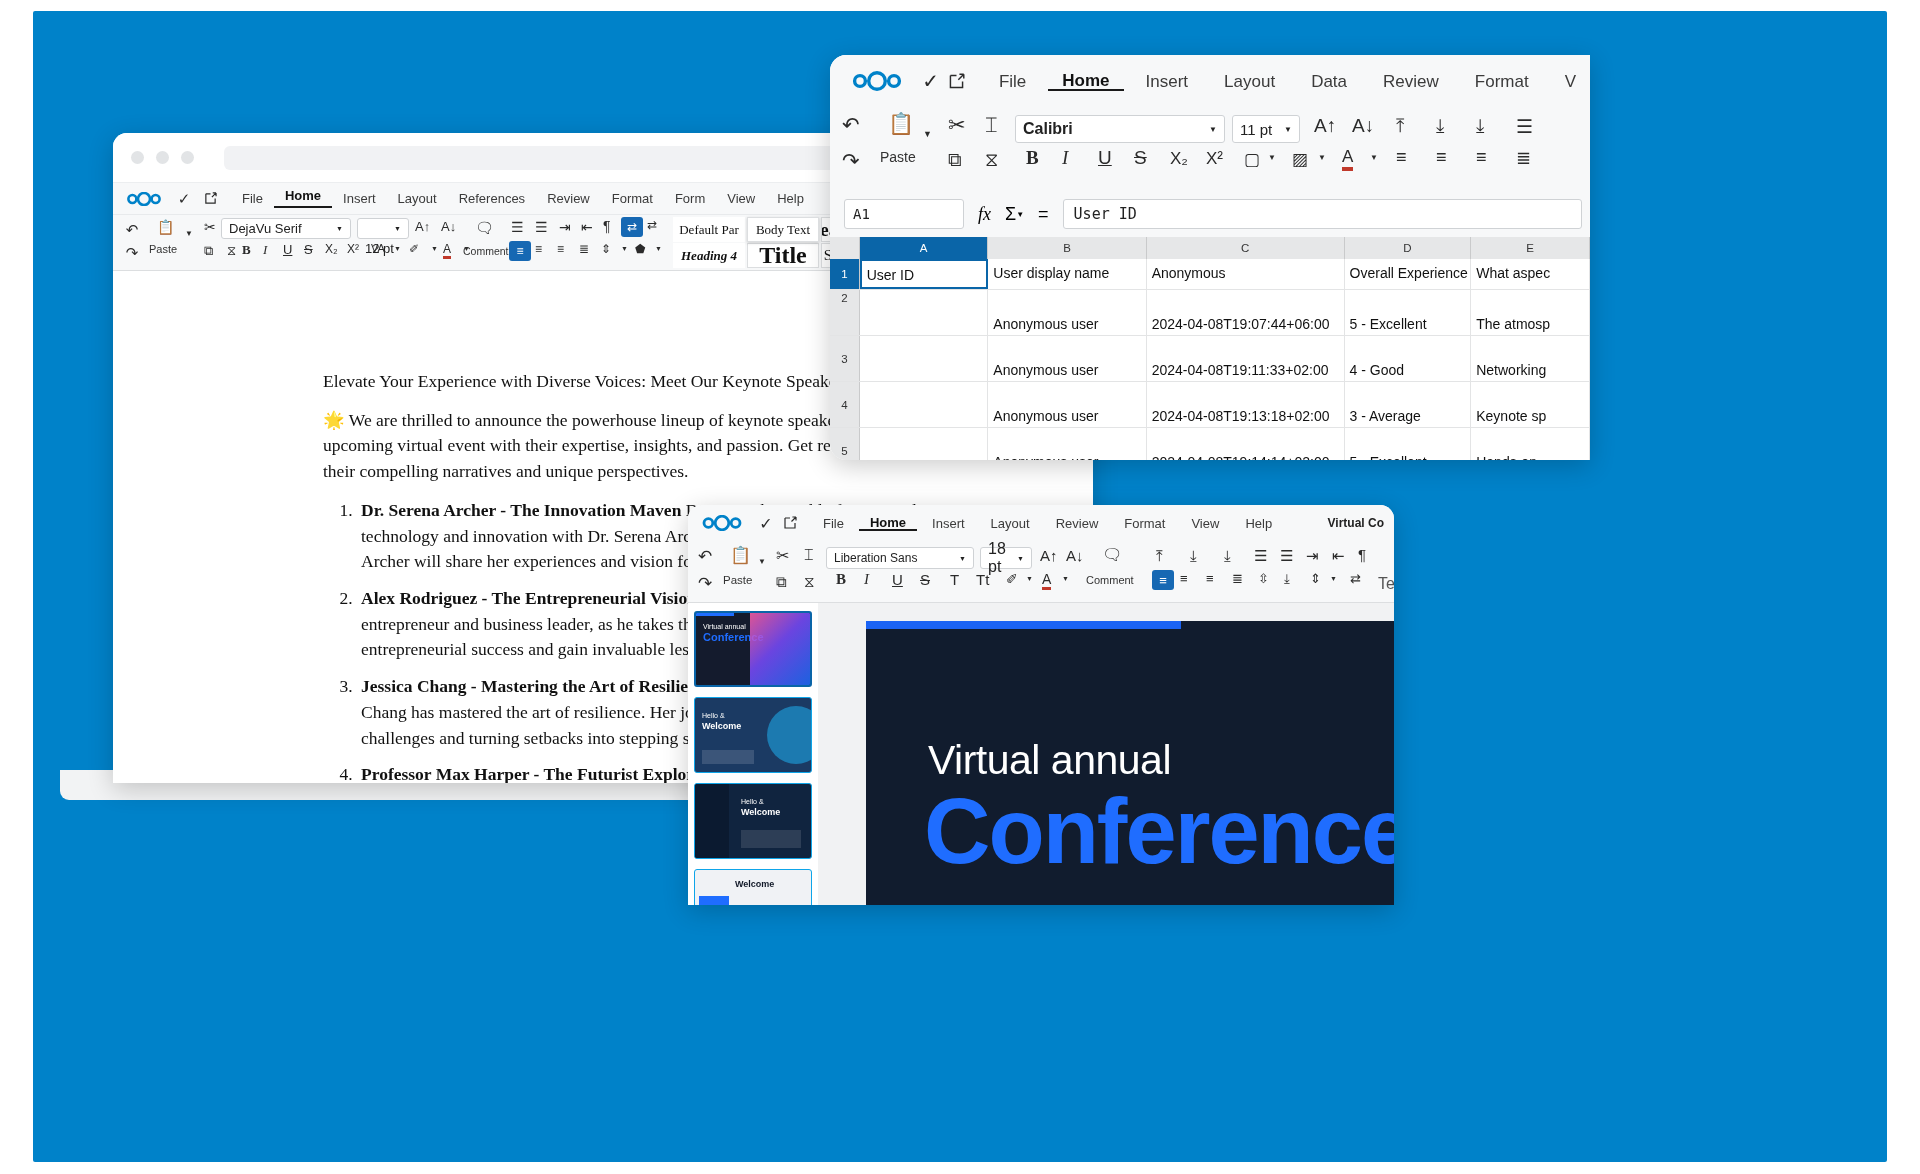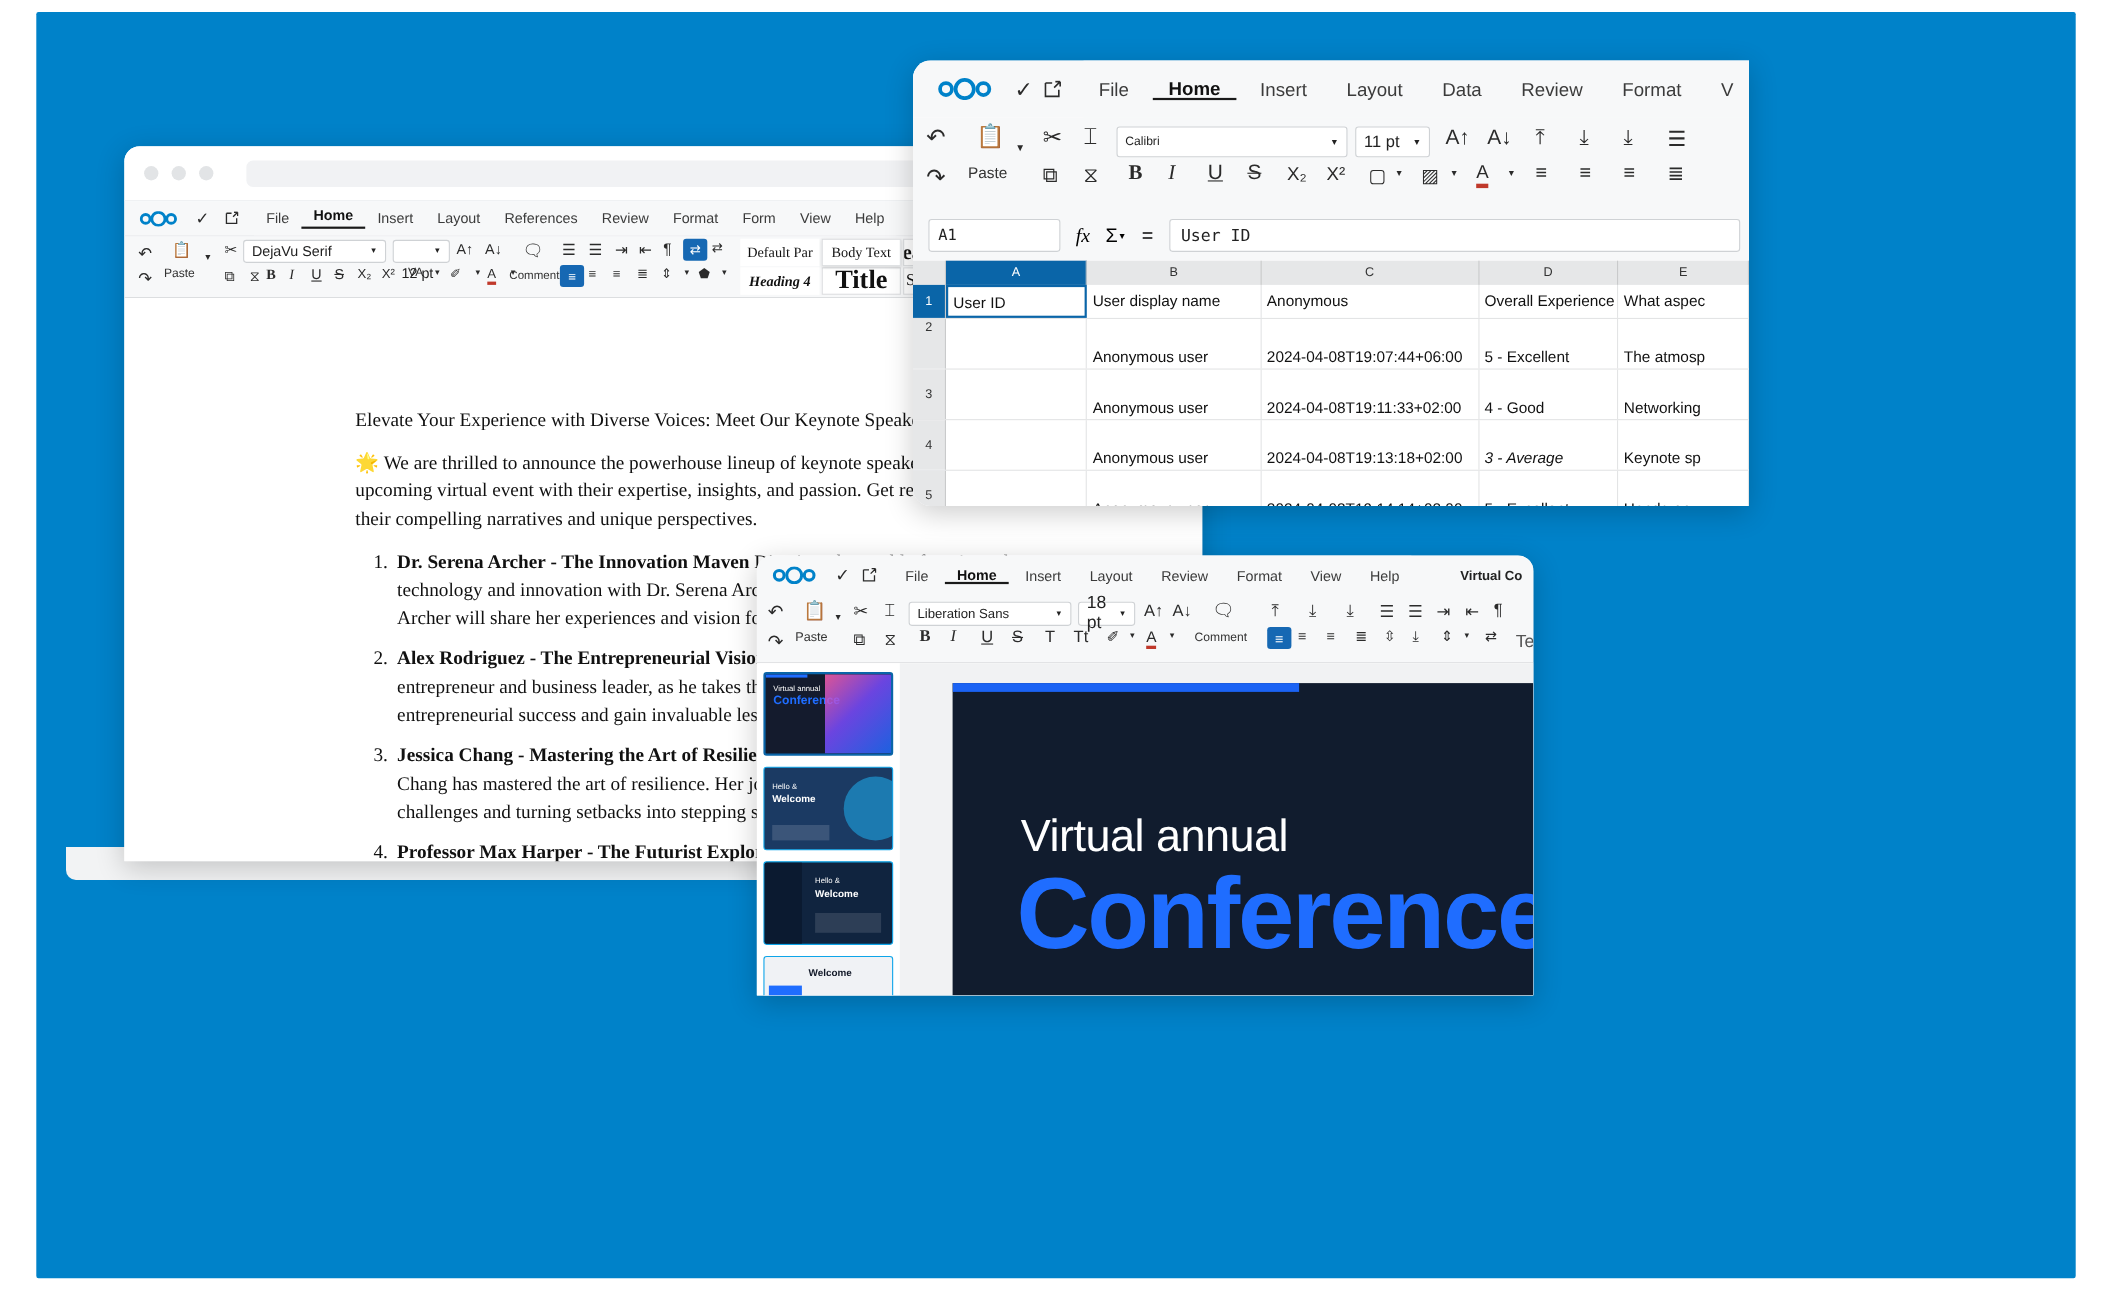--- a/index.html
+++ b/index.html
@@ -289,21 +289,21 @@
       <span class="tbtn" style="position:absolute;left:12px;top:6px;font-size:21px;">↶</span>
       <span class="tbtn" style="position:absolute;left:12px;top:42px;font-size:21px;">↷</span>
       <span class="tbtn" style="position:absolute;left:58px;top:5px;font-size:21px;">📋</span>
       <span style="position:absolute;left:50px;top:42px;font-size:14px;color:#333;">Paste</span>
       <span class="tbtn" style="position:absolute;left:93px;top:22px;font-size:9px;">▼</span>
       <span class="tbtn" style="position:absolute;left:118px;top:6px;font-size:21px;">✂</span>
       <span class="tbtn" style="position:absolute;left:155px;top:6px;font-size:21px;">⌶</span>
       <span class="tbtn" style="position:absolute;left:118px;top:42px;font-size:19px;">⧉</span>
       <span class="tbtn" style="position:absolute;left:155px;top:42px;font-size:19px;">⧖</span>
       <div class="fontbox" style="position:absolute;left:185px;top:8px;width:210px;height:28px;">
-        <span style="flex:1;font-size:11px;">Calibri</span>
+        <span style="flex:1;font-size:16px;font-weight:bold;">Calibri</span>
         <span style="font-size:8px;">▼</span>
       </div>
       <div class="fontbox" style="position:absolute;left:402px;top:8px;width:68px;height:28px;">
         <span style="flex:1;font-size:15px;">11 pt</span>
         <span style="font-size:8px;">▼</span>
       </div>
       <span class="tbtn" style="position:absolute;left:484px;top:8px;font-size:19px;">A↑</span>
       <span class="tbtn" style="position:absolute;left:522px;top:8px;font-size:19px;">A↓</span>
       <span class="tbtn" style="position:absolute;left:566px;top:8px;font-size:19px;">⤒</span>
       <span class="tbtn" style="position:absolute;left:606px;top:8px;font-size:19px;">⤓</span>
@@ -370,21 +370,21 @@
             <div class="cell" style="width: 160px; align-items: flex-end; padding-bottom: 3px;">Anonymous user</div>
             <div class="cell" style="width: 200px; align-items: flex-end; padding-bottom: 3px;">2024-04-08T19:11:33+02:00</div>
             <div class="cell" style="width: 128px; align-items: flex-end; padding-bottom: 3px;">4 - Good</div>
             <div class="cell" style="width: 120px; align-items: flex-end; padding-bottom: 3px;">Networking</div>
           </div>
           <div class="grow" style="height: 46px;">
             <div class="rhead" style="align-items: center; padding-top: 0px;">4</div>
             <div class="cell" style="width: 130px; align-items: flex-end; padding-bottom: 3px;"></div>
             <div class="cell" style="width: 160px; align-items: flex-end; padding-bottom: 3px;">Anonymous user</div>
             <div class="cell" style="width: 200px; align-items: flex-end; padding-bottom: 3px;">2024-04-08T19:13:18+02:00</div>
-            <div class="cell" style="width: 128px; align-items: flex-end; padding-bottom: 3px; font-style: italic;">3 - Average</div>
+            <div class="cell" style="width: 128px; align-items: flex-end; padding-bottom: 3px;">3 - Average</div>
             <div class="cell" style="width: 120px; align-items: flex-end; padding-bottom: 3px;">Keynote sp</div>
           </div>
           <div class="grow" style="height: 46px;">
             <div class="rhead" style="align-items: center; padding-top: 0px;">5</div>
             <div class="cell" style="width: 130px; align-items: flex-end; padding-bottom: 3px;"></div>
             <div class="cell" style="width: 160px; align-items: flex-end; padding-bottom: 3px;">Anonymous user</div>
             <div class="cell" style="width: 200px; align-items: flex-end; padding-bottom: 3px;">2024-04-08T19:14:14+02:00</div>
             <div class="cell" style="width: 128px; align-items: flex-end; padding-bottom: 3px;">5 - Excellent</div>
             <div class="cell" style="width: 120px; align-items: flex-end; padding-bottom: 3px;">Hands-on</div>
           </div>

